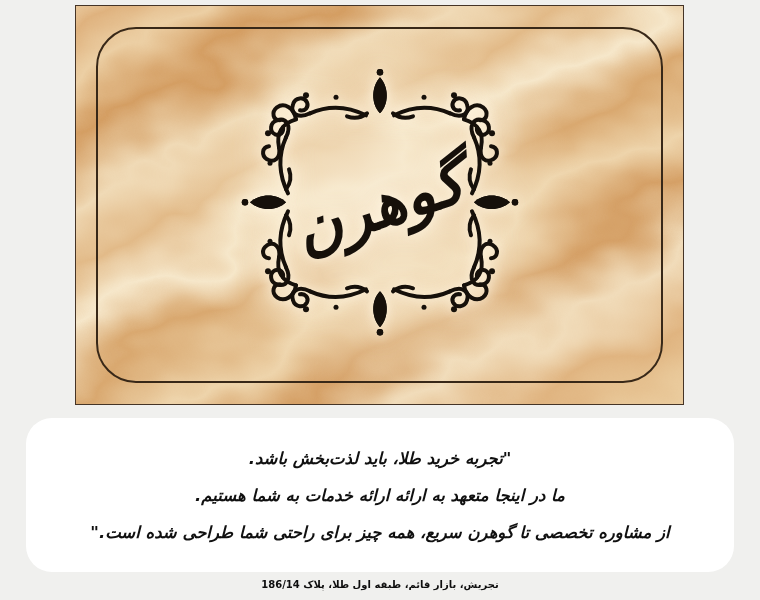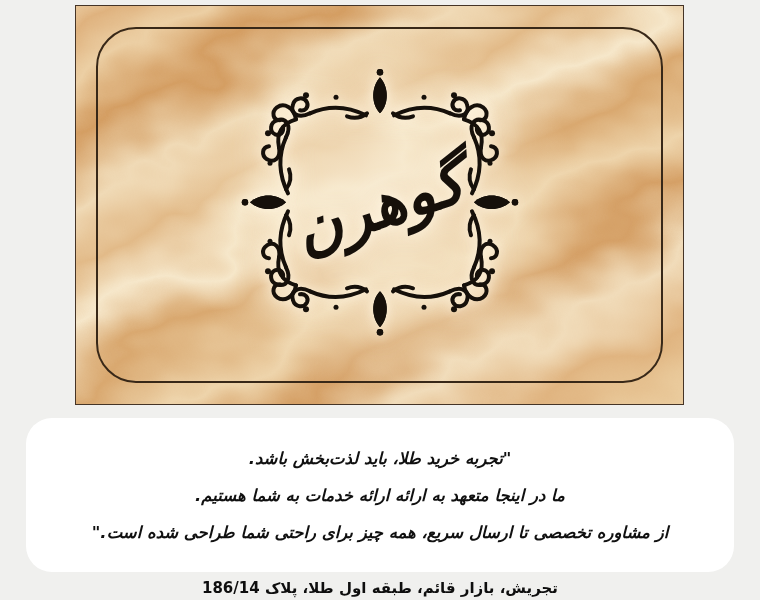--- a/index.html
+++ b/index.html
@@ -52,21 +52,21 @@
     line-height:27px;
     color:#101010;
     white-space:nowrap;
   }
 
   
   .footer {
     position:absolute; left:0; top:579px; width:760px;
     text-align:center;
     direction:rtl;
-    font-size:15px;
+    font-size:10px;
     font-weight:bold;
     color:#0e0e0e;
   }
 </style>
 </head>
 <body>
 
 <div class="banner">
   <svg class="marble" viewBox="0 0 609 400" preserveAspectRatio="none" aria-hidden="true">
     <defs>
@@ -138,16 +138,16 @@
       <use href="#quad" transform="matrix(1,0,0,-1,0,270)"></use>
       <use href="#quad" transform="matrix(-1,0,0,-1,280,270)"></use>
     </g>
     <text x="140" y="160" text-anchor="middle" font-family="'DejaVu Sans', sans-serif" font-size="62" font-weight="bold" font-style="italic" fill="#16100a" transform="rotate(-18 140 140)">گوهرن</text>
   </svg>
 </div>
 
 <div class="quote-card">
   <p class="quote-line">"تجربه خرید طلا، باید لذت‌بخش باشد.</p>
   <p class="quote-line">ما در اینجا متعهد به ارائه ارائه خدمات به شما هستیم.</p>
-  <p class="quote-line">از مشاوره تخصصی تا ارسال سریع، همه چیز برای راحتی شما طراحی شده است."</p>
+  <p class="quote-line">از مشاوره تخصصی تا گوهرن سریع، همه چیز برای راحتی شما طراحی شده است."</p>
 </div>
 
 <div class="footer">تجریش، بازار قائم، طبقه اول طلا، پلاک 186/14</div>
 
 </body></html>

